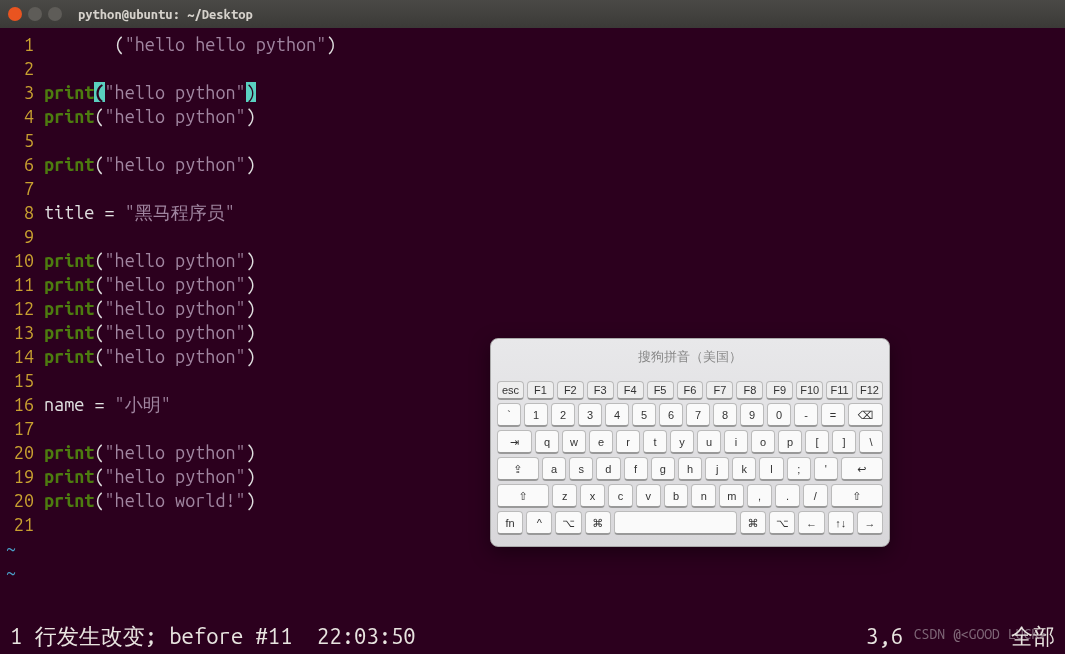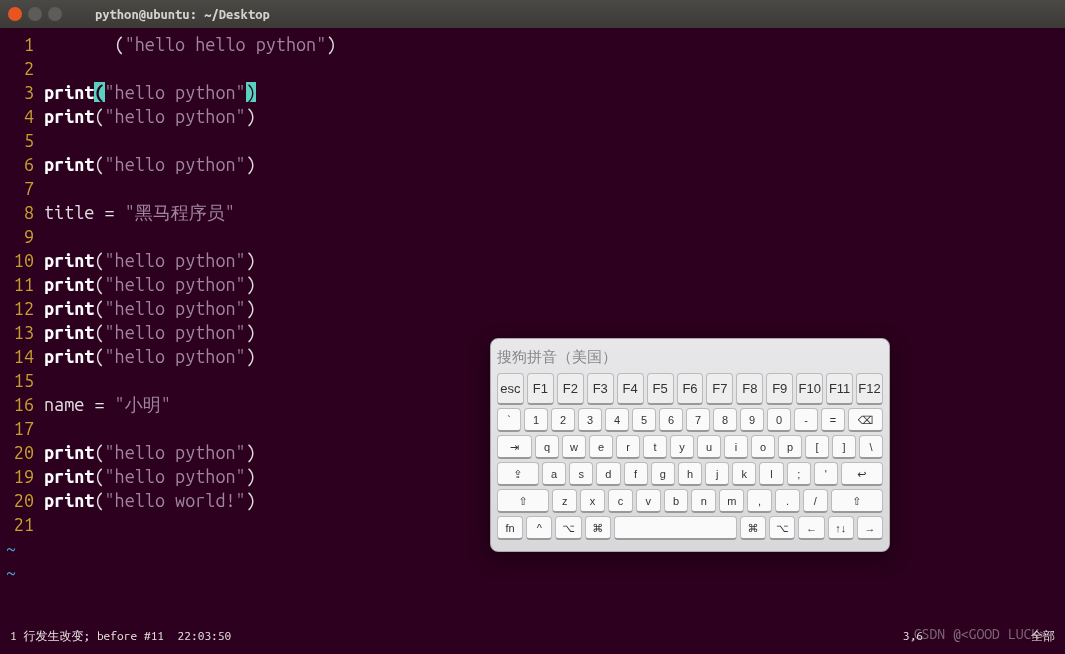--- a/index.html
+++ b/index.html
@@ -10,21 +10,21 @@
     height: 654px;
     overflow: hidden;
     position: relative;
   }
   .titlebar {
     height: 28px;
     background: linear-gradient(#4a4946, #3b3a37);
     display: flex;
     align-items: center;
     padding: 0 8px;
-    gap: 25px;
+    gap: 8px;
   }
   .win-btns { display: flex; gap: 6px; align-items: center; }
   .win-btn {
     width: 14px; height: 14px; border-radius: 50%;
     display: inline-block;
   }
   .win-close { background: #e95420; }
   .win-min, .win-max { background: #5e5c58; }
   .title-text { color: #d6d2cc; font-size: 13px; font-weight: bold; margin-left: 8px; }
   .terminal {
@@ -37,38 +37,38 @@
     position: relative;
   }
   .code-line { display: flex; white-space: pre; }
   .gutter {
     width: 44px;
     text-align: right;
     color: #c8a030;
     padding-right: 10px;
     flex-shrink: 0;
   }
-  .kw { color: #ffffff; font-weight: bold; }
+  .kw { color: #4d7c0f; font-weight: bold; }
   .paren { color: #e0e0e0; }
   .str { color: #a085a0; }
   .ident { color: #e0e0e0; margin-top: 40px; }
   .op { color: #e0e0e0; }
   .hl-paren {
     background: #5ad0c0;
     color: #2c001e;
     font-weight: bold;
   }
   .cursor-cell { background: #5ad0c0; color:#2c001e; }
   .tilde { color: #4aa0c8; padding-left: 6px; }
   .statusbar {
     position: absolute;
     bottom: 6px;
     left: 0; right: 0;
     color: #e8e4e0;
-    font-size: 12px;
+    font-size: 22px;
     display: flex;
     padding: 0 10px;
     text-align: right;
   }
   .status-left { flex: 0 0 auto; white-space: pre; }
   .status-mid { flex: 1; }
   .status-pos { flex: 0 0 auto; white-space: pre; margin-right: 96px;}
   .status-right { flex: 0 0 auto; white-space: pre; padding-left: 12px; }
   .watermark {
     position: absolute;
@@ -85,40 +85,41 @@
     left: 490px; top: 310px;
     width: 400px;
     background: linear-gradient(#e8e8ea,#d8d7da);
     border: 1px solid #aaa;
     border-radius: 8px;
     box-shadow: 0 6px 20px rgba(0,0,0,0.4);
     padding: 6px 6px 8px 6px;
     font-family: -apple-system, "Helvetica Neue", sans-serif;
   }
   .osk-title {
-    font-size: 15px;
+    text-align: center;
+    font-size: 13px;
     color: #888;
-    margin-bottom: 4px;
+    margin-bottom: 12px;
   }
   .osk-row { display: flex; gap: 3px; margin-bottom: 3px; }
   .key {
     background: #fafafa;
     border: 1px solid #bbb;
     border-bottom: 2px solid #999;
     border-radius: 4px;
     height: 24px;
     display: flex;
     align-items: center;
     justify-content: center;
     font-size: 11px;
     color: #333;
     flex: 1;
     min-width: 0;
   }
-  .key.fn { height: 32px; font-size: 13px; background:#eee;}
+  .key.fn { height: 19px; font-size: 11px; background:#eee;}
   .key.wide15 { flex: 1.5; }
   .key.wide175 { flex: 1.8; }
   .key.wide2 { flex: 2.2; }
   .key.space { flex: 5; }
 </style>
 </head>
 <body>
 
 <div class="titlebar">
   <div class="win-btns">

